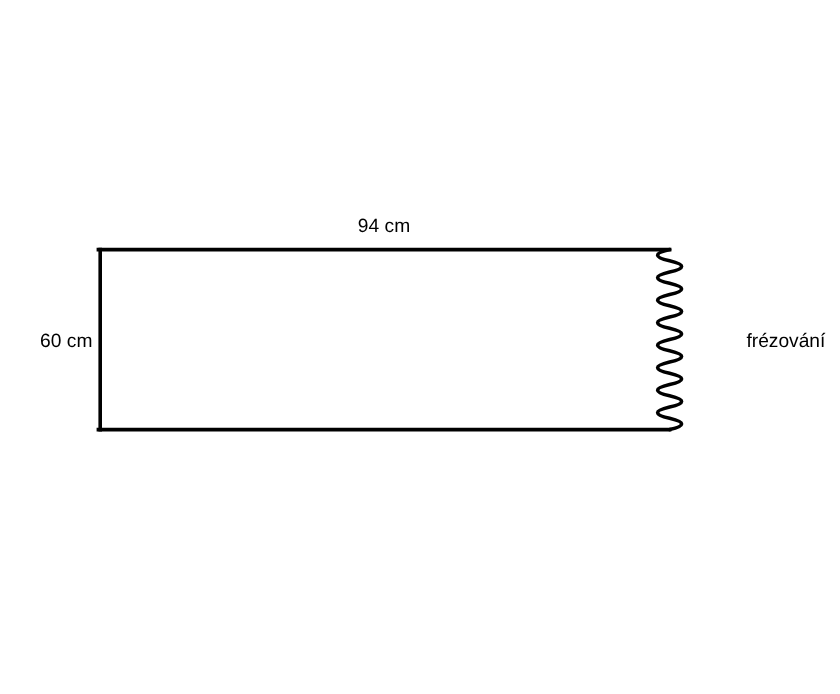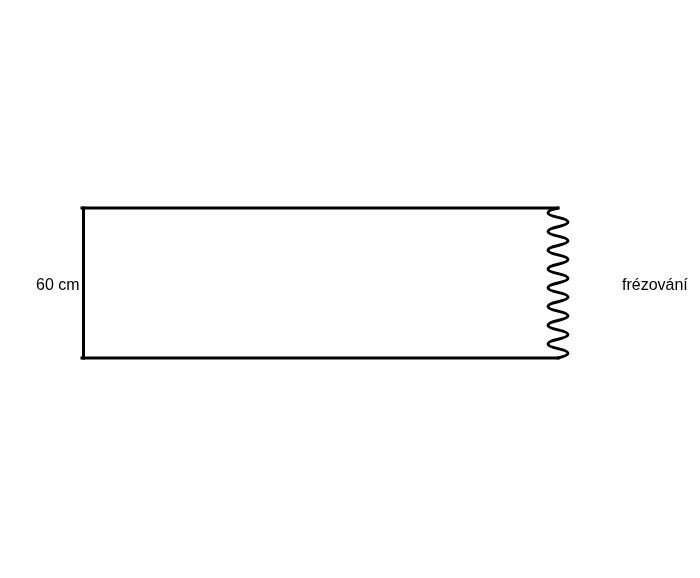--- a/index.html
+++ b/index.html
@@ -31,22 +31,21 @@
   #width-label {
     left: 82px;
     top: 180px;
     width: 476px;
     text-align: center;
   }
   #height-label {
     left: 0px;
     top: 276px;
     width: 77px;
-    text-align: left;
-    padding-left: 36px;
+    text-align: right;
   }
   #edge-label {
     left: 578px;
     top: 276px;
     margin-left: 44px;
   }
 </style>
 </head>
 <body>
 
@@ -56,18 +55,19 @@
 
     <path d="M 82 208 H 558" fill="none" stroke-width="3" stroke-linecap="square" stroke="#000000"></path>
 
     <path d="M 83.5 208 V 358" fill="none" stroke-width="3" stroke-linecap="square" stroke="#000000"></path>
 
     <path d="M 82 358 H 558" fill="none" stroke-width="3" stroke-linecap="square" stroke="#000000"></path>
 
     <path id="wave-path" fill="none" stroke-width="3" stroke-linecap="round" stroke-linejoin="round" stroke="#000000" d="M 558 208 q -20 4.6875 0 9.375 q 20 4.6875 0 9.375 q -20 4.6875 0 9.375 q 20 4.6875 0 9.375 q -20 4.6875 0 9.375 q 20 4.6875 0 9.375 q -20 4.6875 0 9.375 q 20 4.6875 0 9.375 q -20 4.6875 0 9.375 q 20 4.6875 0 9.375 q -20 4.6875 0 9.375 q 20 4.6875 0 9.375 q -20 4.6875 0 9.375 q 20 4.6875 0 9.375 q -20 4.6875 0 9.375 q 20 4.6875 0 9.375"></path>
   </svg>
 
+  <div id="width-label" class="dim-label">94 cm</div>
 
   <div id="height-label" class="dim-label">60 cm</div>
 
   <div id="edge-label" class="dim-label">frézování</div>
 
 </div>
 
 </body></html>

